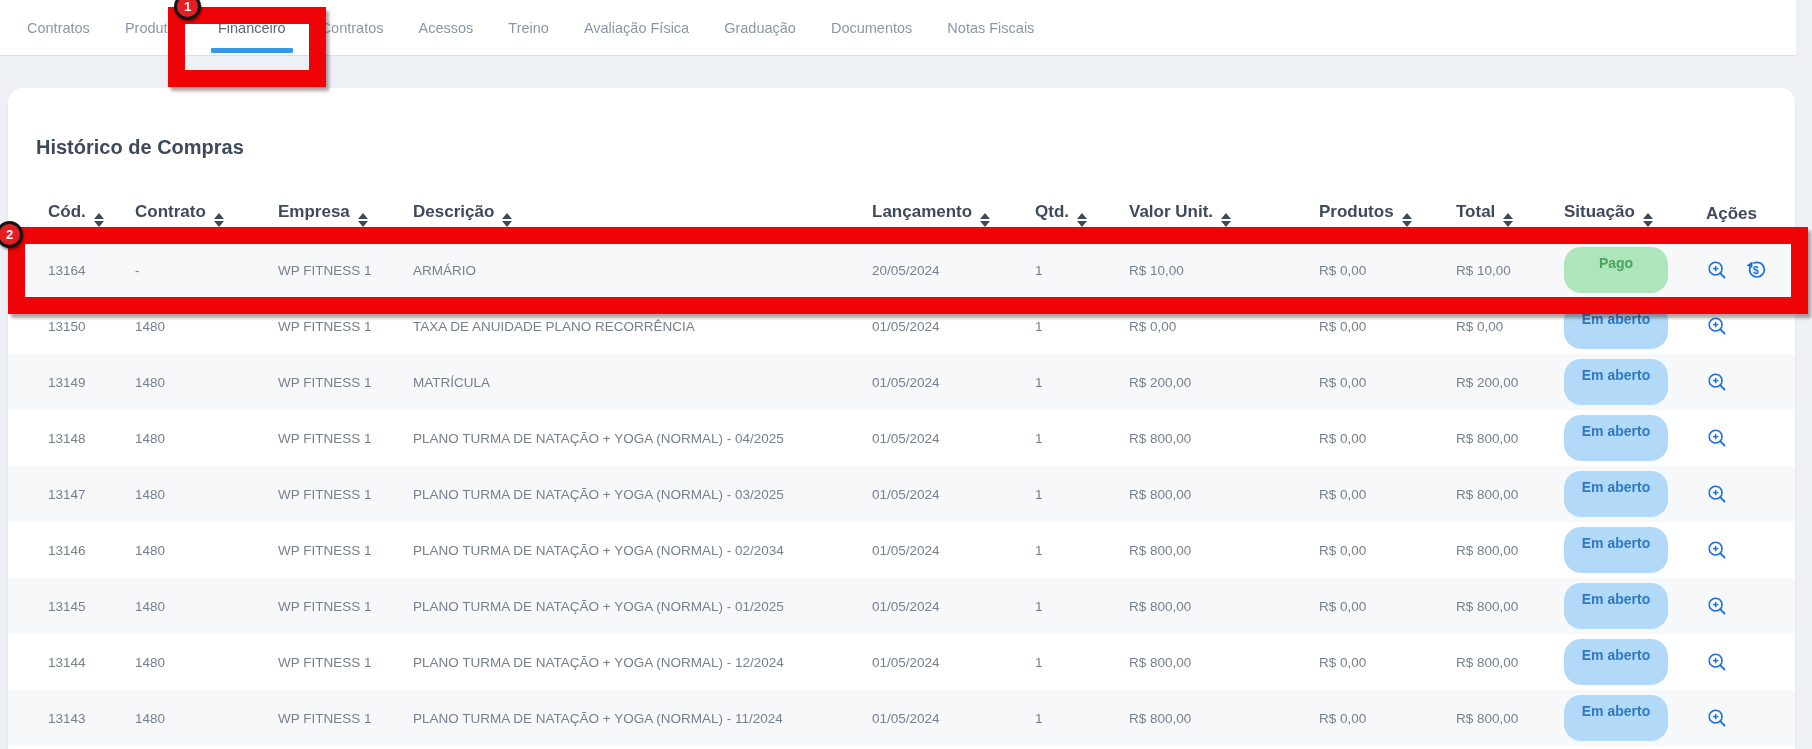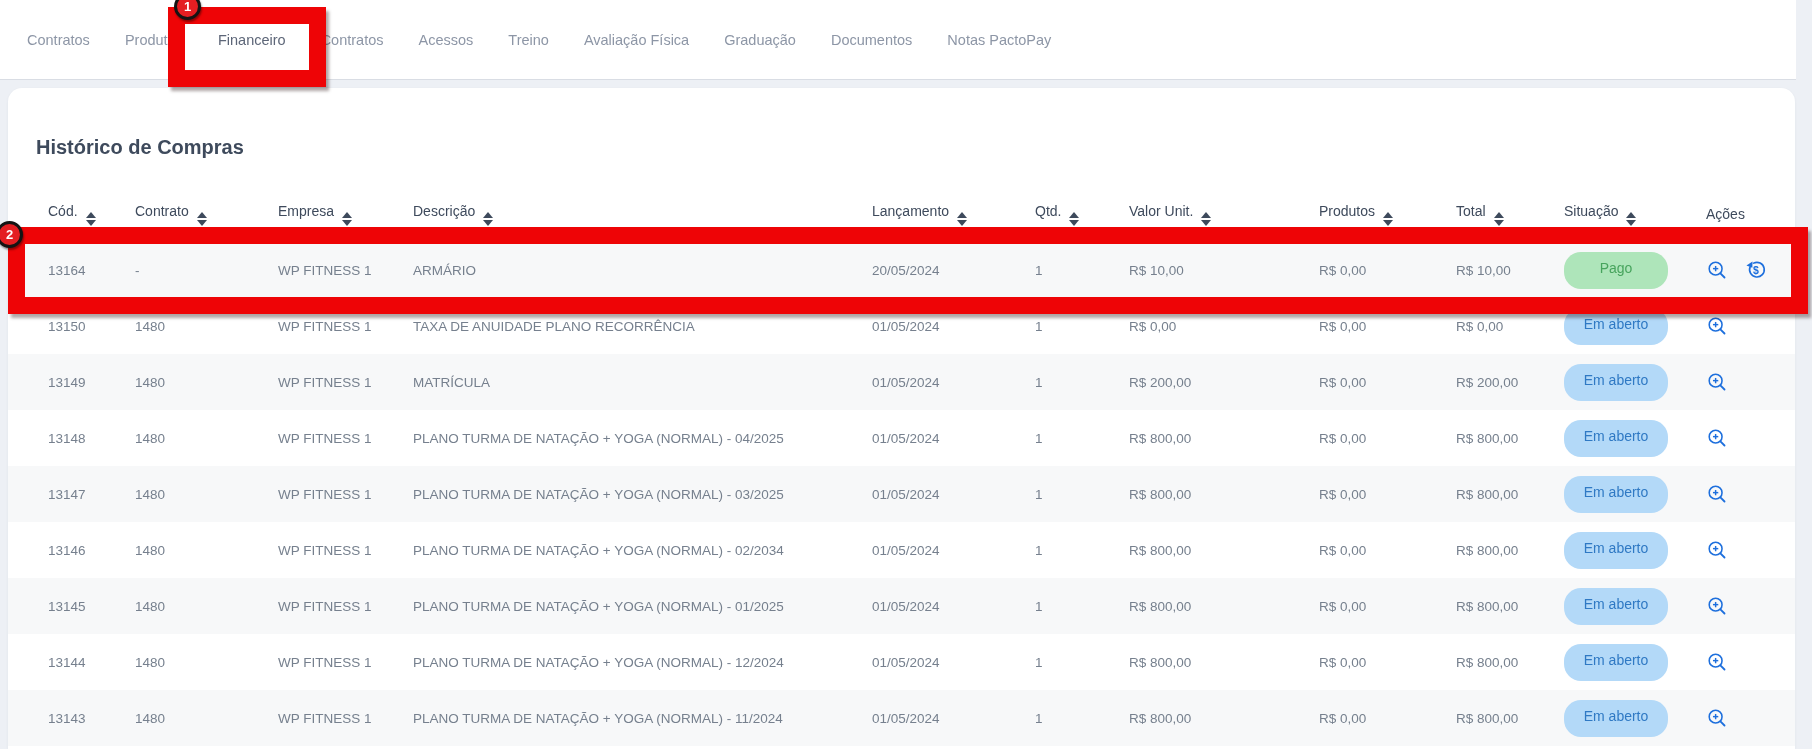--- a/index.html
+++ b/index.html
@@ -3,21 +3,21 @@
 <meta charset="utf-8">
 <style>
   html,body{margin:0;padding:0;}
   body{
     width:1812px;height:749px;position:relative;overflow:hidden;
     background:#edf0f5;
     font-family:"Liberation Sans", sans-serif;
   }
   
   .topbar{
-    position:absolute;left:0;top:0;width:1796px;height:80px;
+    position:absolute;left:0;top:0;width:1796px;height:56px;
     background:#ffffff;border-bottom:1px solid #d9dde4;
     display:flex;align-items:center;padding-left:27px;box-sizing:border-box;
   }
   .tab{
     position:relative;height:100%;display:flex;align-items:center;
     margin-right:35px;font-size:14.5px;color:#8d96a6;cursor:pointer;
     white-space:nowrap;
   }
   .tab.active{color:#5d6678;}
   .tab .underline{
@@ -34,34 +34,34 @@
   }
   .section-title{
     margin:0 0 0 28px;font-size:20px;font-weight:bold;color:#3e4a5c;
     line-height:18px;
   }
   table.purchases{
     border-collapse:collapse;table-layout:fixed;width:1787px;margin-top:30px;
   }
   th,td{padding:0;text-align:left;vertical-align:middle;font-weight:normal;}
   thead th{
-    height:56px;font-size:14px;font-weight:normal;color:#3e4a5c;white-space:nowrap;
+    height:56px;font-size:17px;font-weight:bold;color:#3e4a5c;white-space:nowrap;
   }
   tbody td{height:56px;font-size:13.5px;color:#76808e;white-space:nowrap;overflow:hidden;}
   tbody tr:nth-child(odd){background:#f7f8f9;}
   tbody tr:nth-child(even){background:#ffffff;}
   th.first,td.first{padding-left:40px;}
   
   .sort{display:inline-flex;flex-direction:column;align-items:center;margin-left:8px;vertical-align:-2px;}
   .sort .up{width:0;height:0;border-left:5px solid transparent;border-right:5px solid transparent;border-bottom:6px solid #3e4a5c;margin-bottom:2px;}
   .sort .dn{width:0;height:0;border-left:5px solid transparent;border-right:5px solid transparent;border-top:6px solid #3e4a5c;}
   
   .badge{
-    display:inline-block;width:104px;height:37px;line-height:33px;border-radius:17px;
-    text-align:center;font-size:14px;
+    display:inline-block;width:104px;height:46px;line-height:33px;border-radius:17px;
+    text-align:center;font-size:14px;font-weight:bold;
   }
   .badge.paid{background:#aee5ba;color:#47a45d;}
   .badge.open{background:#b3d9f8;color:#2f79c4;}
   
   .actions{display:flex;align-items:center;gap:17px;}
   .icon-btn{width:22px;height:22px;cursor:pointer;display:inline-flex;}
   
   .anno-box{
     position:absolute;border:17px solid #ee0406;
     box-shadow:3px 4px 3px rgba(30,0,0,.35);
@@ -105,21 +105,21 @@
     <div class="tab">
       <span>Avaliação Física</span>
     </div>
     <div class="tab">
       <span>Graduação</span>
     </div>
     <div class="tab">
       <span>Documentos</span>
     </div>
     <div class="tab">
-      <span>Notas PactoPay</span>
+      <span>Notas Fiscais</span>
     </div>
   </div>
 
 <div class="card">
   <h2 class="section-title">Histórico de Compras</h2>
   <table class="purchases">
     <colgroup>
       <col style="width:127px">
         <col style="width:143px">
         <col style="width:135px">

